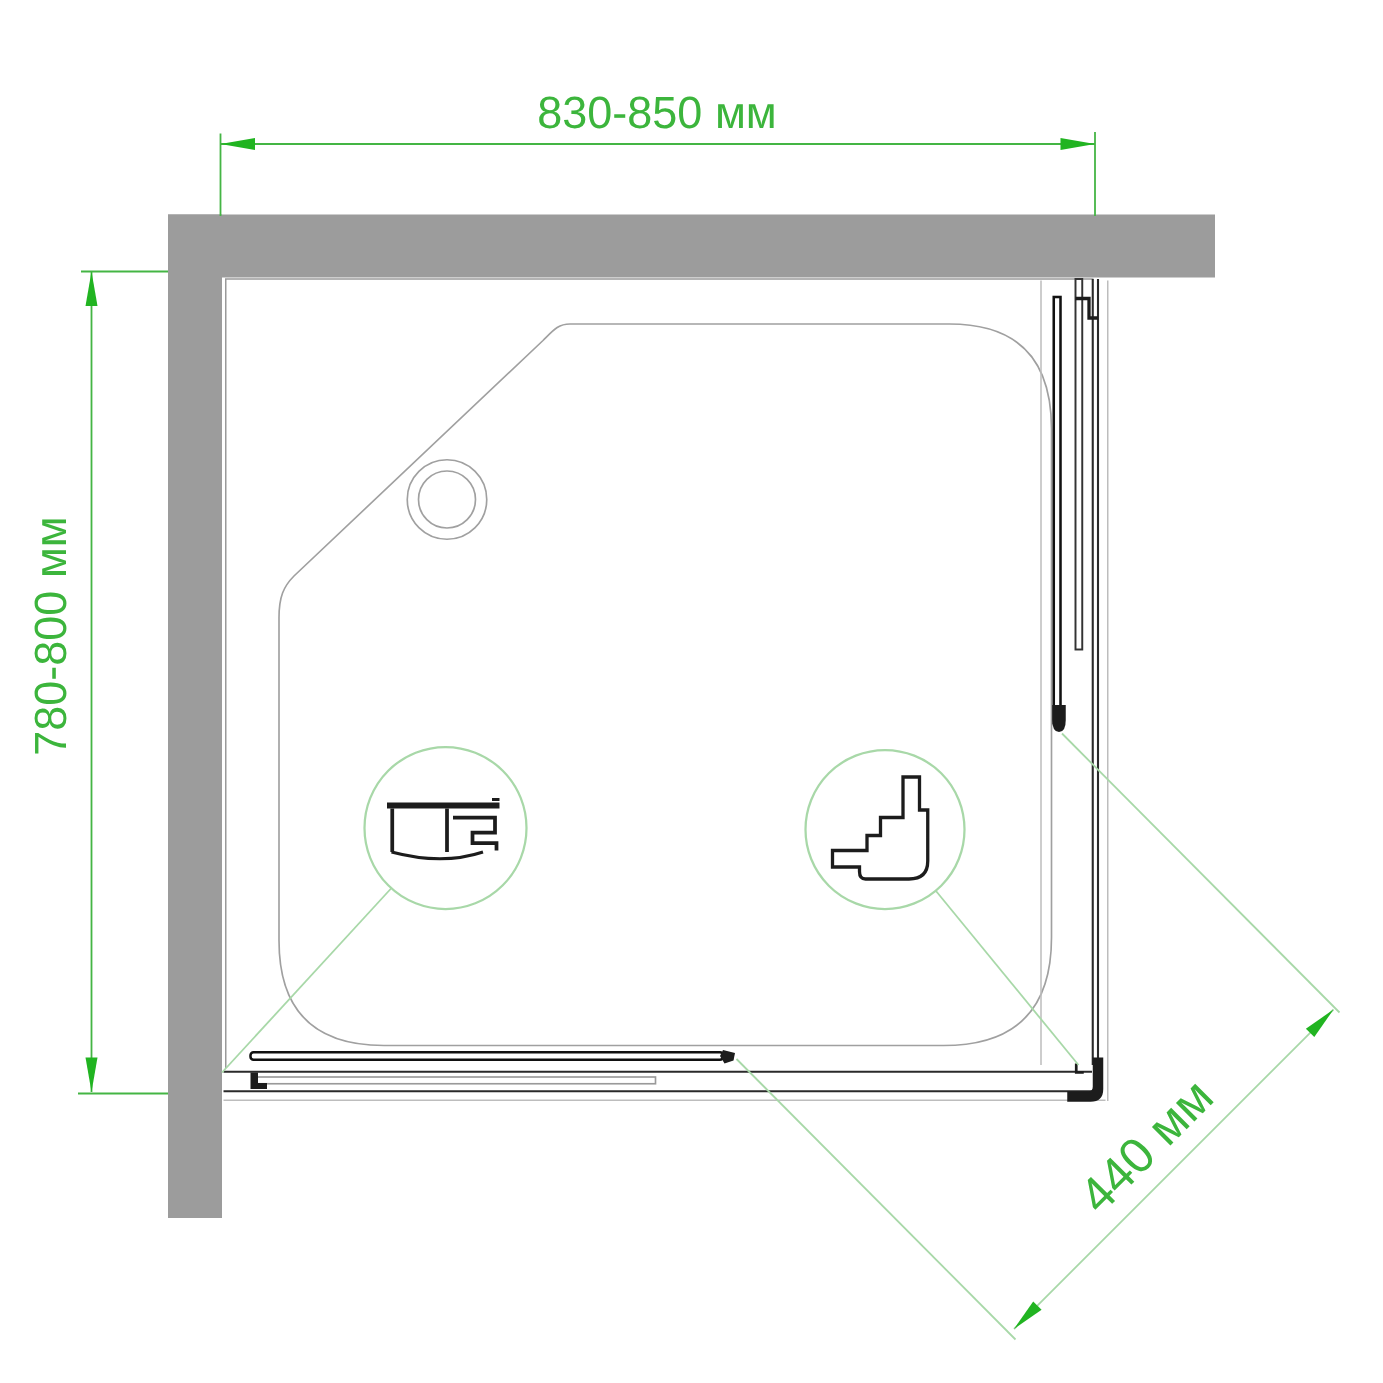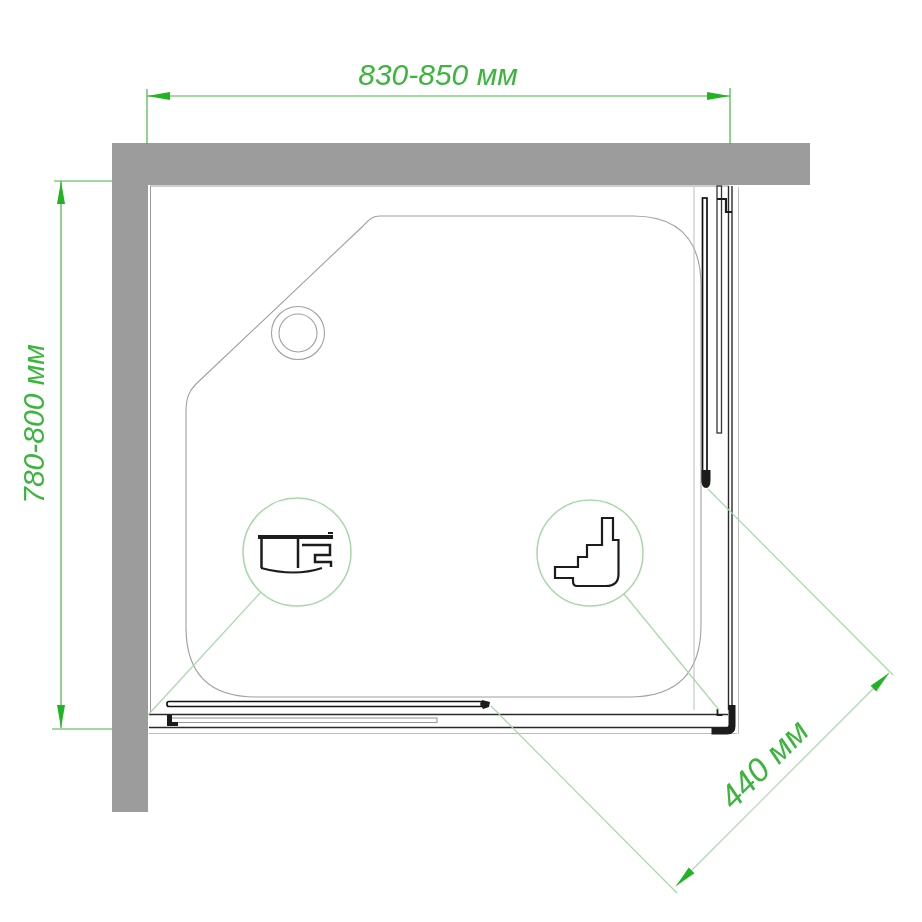--- a/index.html
+++ b/index.html
@@ -1,17 +1,17 @@
 <!DOCTYPE html>
 <html style="--dimension-text: #3cb53c; --dimension-line: #44b544; --leader-light-green: #a8d8a8; --arrow-green: #21b421; --wall-gray: #9c9c9c; --drawing-dark: #1c1c1c; --tray-outline: #a0a0a0; --background: #ffffff;"><head>
 <meta charset="utf-8">
 <style>
   html,body{margin:0;padding:0;background:#fff;}
   .canvas{position:relative;width:922px;height:922px;background:var(--background,#fff);overflow:hidden;
-          font-family:"Liberation Sans","DejaVu Sans",sans-serif;font-style:italic;}
+          font-family:"Liberation Sans","DejaVu Sans",sans-serif;}
   svg{display:block;}
   
   .wall{fill:var(--wall-gray,#9c9c9c);stroke:none;}
   
   .tray{stroke:var(--tray-outline,#a0a0a0);stroke-width:1.1;fill:none;}
   .frame-light{stroke:#9a9a9a;stroke-width:1;fill:none;}
   .frame-faint{stroke:#bdbdbd;stroke-width:1;fill:none;}
   .frame-dark{stroke:#2a2a2a;stroke-width:1.4;fill:none;}
   .panel-outline{fill:#ffffff;stroke:#333333;stroke-width:1.3;}
   .panel-faint{fill:#ffffff;stroke:#9a9a9a;stroke-width:1.1;}

